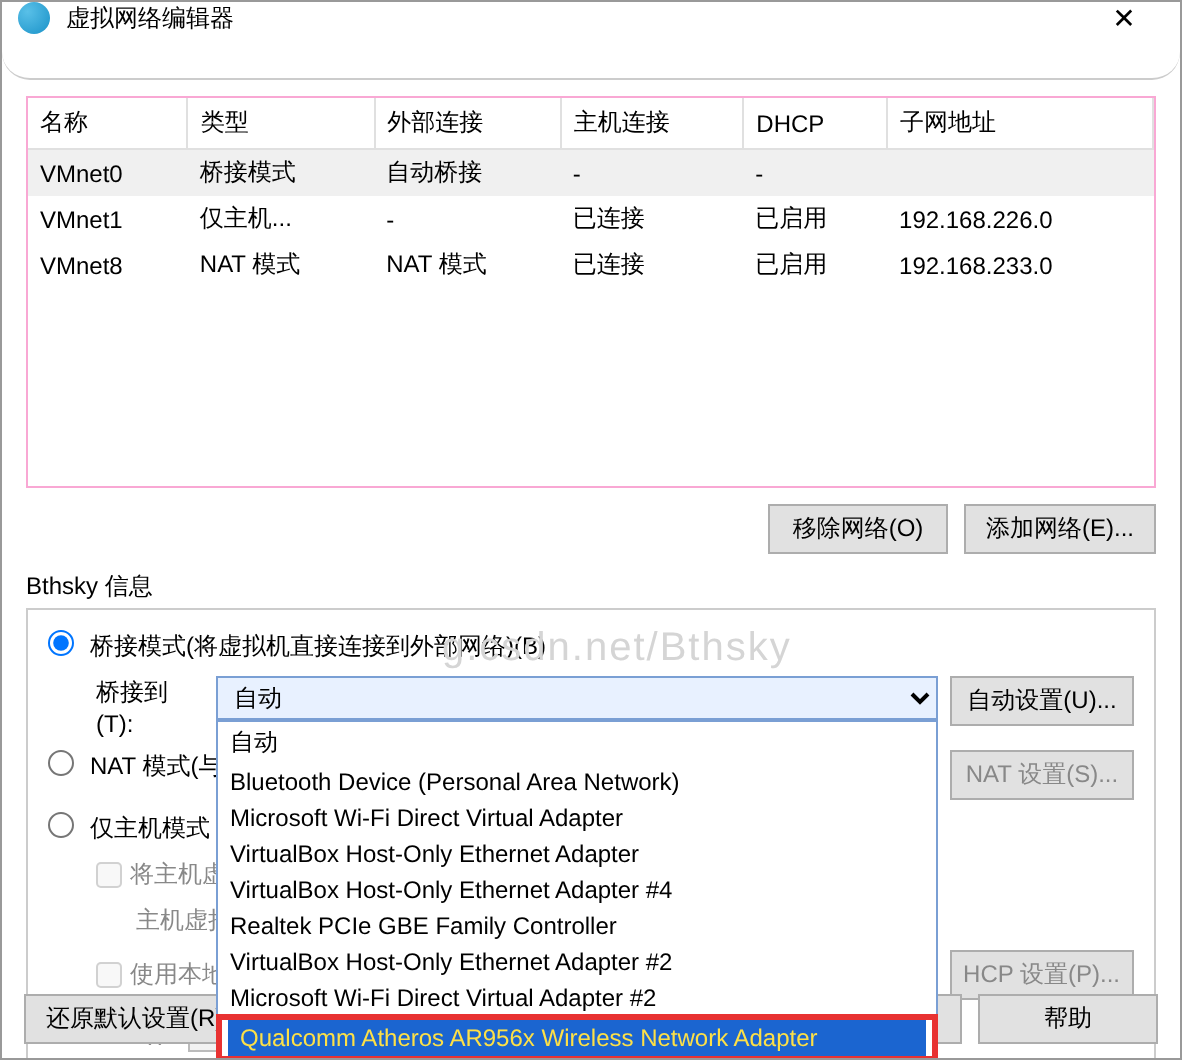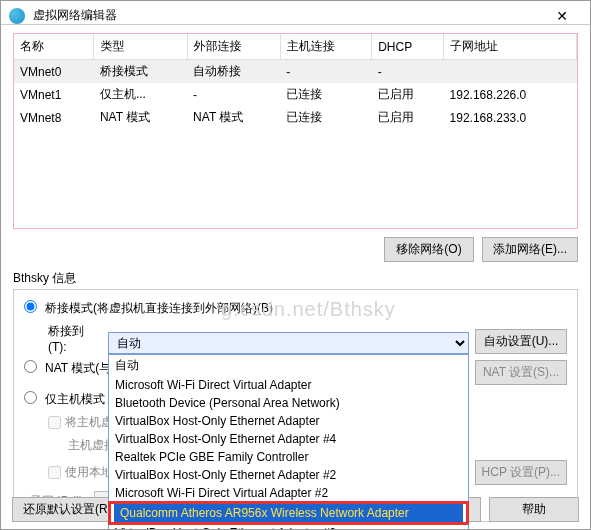--- a/index.html
+++ b/index.html
@@ -1,17 +1,17 @@
 <!DOCTYPE html>
 <html><head>
 <meta charset="utf-8">
 <style>
 * { box-sizing: border-box; margin: 0; padding: 0; font-family: "Microsoft YaHei", "Segoe UI", sans-serif; font-size: 12px; }
 body { background: #fff; width: 591px; height: 530px; overflow: hidden; border: 1px solid #999; }
-.titlebar { height: 24px; display: flex; align-items: flex-end; padding: 0 8px; border-bottom: 1px solid #ccc; background: #fff; }
+.titlebar { height: 39px; display: flex; align-items: flex-start; padding: 0 8px; border-bottom: 1px solid #ccc; background: #fff; border-radius: 14px; }
 .app-icon { width: 16px; height: 16px; background: radial-gradient(circle at 30% 30%, #59c0e8, #1a92c8); border-radius: 50%; margin-right: 8px; }
 .title { flex: 1; }
 .close-x { width: 40px; text-align: center; font-size: 14px; cursor: pointer; }
 .content { padding: 8px 12px; }
 .table-box { border: 1px solid #f9a8d4; height: 196px; background: #fff; }
 table { width: 100%; border-collapse: collapse; }
 th { text-align: left; font-weight: normal; padding: 4px 6px; border-right: 1px solid #e0e0e0; border-bottom: 1px solid #e0e0e0; background: #fff; }
 td { padding: 3px 6px; }
 tr.selected td { background: #f0f0f0; }
 .btn-row { display: flex; justify-content: flex-end; gap: 8px; margin-top: 8px; }
@@ -29,21 +29,21 @@
 .ip-input { width: 120px; height: 20px; border: 1px solid #bbb; background: #f2f2f2; }
 .bottom-bar { position: absolute; bottom: 8px; left: 12px; right: 12px; display: flex; gap: 8px; align-items: center; }
 .bottom-bar .spacer { flex: 1; }
 .disabled { color: #888; }
 .dropdown-panel { position: absolute; left: 0; top: 22px; width: 361px; background: #fff; border: 1px solid #7a9fd4; z-index: 20; }
 .dropdown-panel .opt { padding: 2px 6px; white-space: nowrap; overflow: hidden; }
 .dropdown-panel .highlight-outline { border: 3px solid #e83232; margin: -1px; padding: 0 3px; }
 .dropdown-panel .opt.selected { background: #1b65d0; color: #fde047; }
 .watermark { position: absolute; left: 220px; top: 273px; color: #d5d5d5; font-size: 20px; letter-spacing: 1px; pointer-events: none; z-index: 1; font-family: Arial; }
 .rel { position: relative; }
-.bridge-row { display: flex; align-items: flex-end; gap: 6px; }
+.bridge-row { display: flex; align-items: flex-start; gap: 6px; }
 </style>
 </head>
 <body>
 
 <div class="titlebar">
   <div class="app-icon"></div>
   <div class="title">虚拟网络编辑器</div>
   <div class="close-x">✕</div>
 </div>
 
@@ -106,22 +106,22 @@
     </div>
 
     <div class="indent bridge-row">
       <span>桥接到(T):</span>
       <div class="select-wrap">
         <select style="width:361px">
           <option>自动</option>
         </select>
         <div class="dropdown-panel" id="dropdown">
             <div class="opt">自动</div>
+            <div class="opt">Bluetooth Device (Personal Area Network)</div>
             <div class="opt">Microsoft Wi-Fi Direct Virtual Adapter</div>
-            <div class="opt">Bluetooth Device (Personal Area Network)</div>
             <div class="opt">VirtualBox Host-Only Ethernet Adapter</div>
             <div class="opt">VirtualBox Host-Only Ethernet Adapter #4</div>
             <div class="opt">Realtek PCIe GBE Family Controller</div>
             <div class="opt">VirtualBox Host-Only Ethernet Adapter #2</div>
             <div class="opt">Microsoft Wi-Fi Direct Virtual Adapter #2</div>
             <div class="highlight-outline">
               <div class="opt selected">Qualcomm Atheros AR956x Wireless Network Adapter</div>
             </div>
             <div class="opt">VirtualBox Host-Only Ethernet Adapter #3</div>
           </div>

